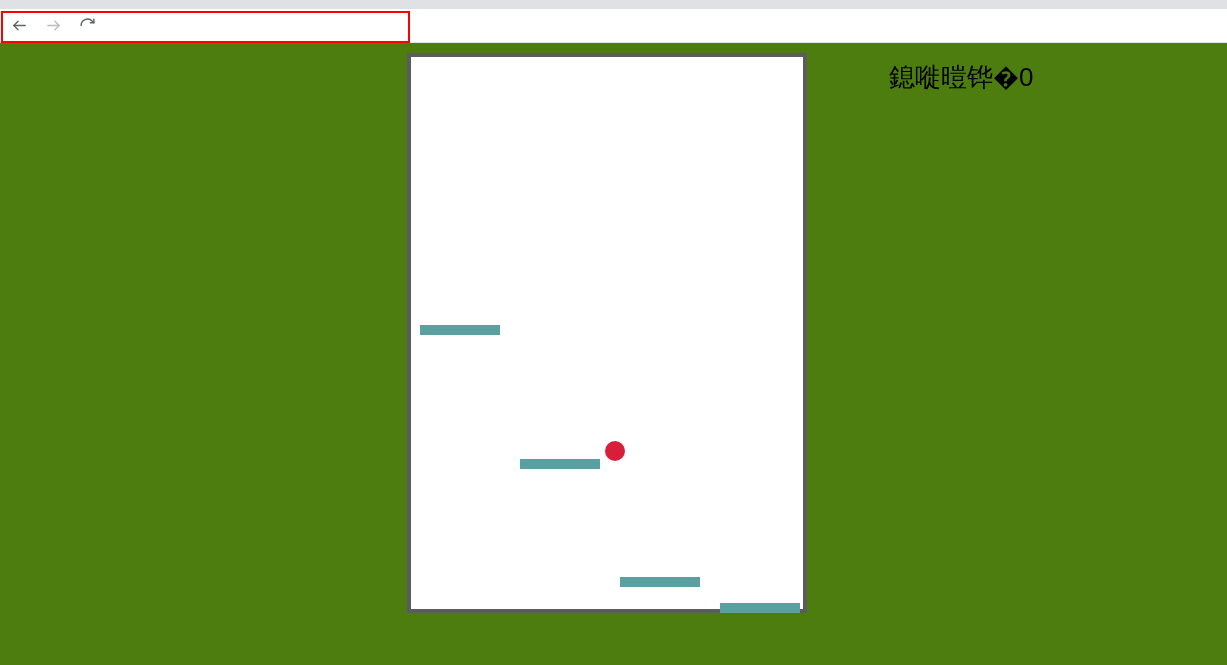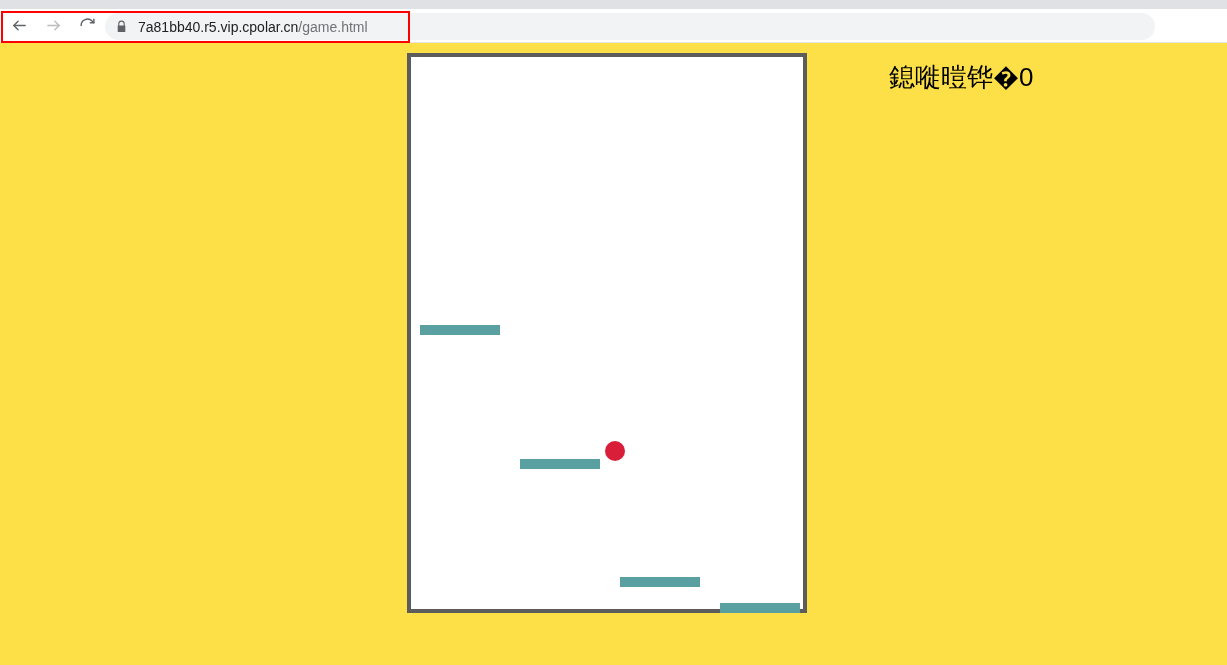--- a/index.html
+++ b/index.html
@@ -33,21 +33,21 @@
     .lock svg { width: 13px; height: 13px; fill: currentColor; }
     .url-host { color: #202124; }
     .url-path { color: #6f7377; }
 
     .highlight-box {
       position: absolute; left: 1px; top: 11px; width: 409px; height: 32px;
       border: 2px solid #ff0000; pointer-events: none;
     }
 
     
-    .page { position: absolute; left: 0; top: 43px; width: 100%; height: 622px; background: #fde047; }
+    .page { position: absolute; left: 0; top: 43px; width: 100%; height: 622px; background: #4d7c0f; }
 
     .game-frame {
       position: absolute; left: 407px; top: 10px; width: 400px; height: 560px;
       border: 4px solid #5c5c5c; background: #ffffff;
     }
     .platform {
       position: absolute; height: 10px; background: #5aa0a0;
     }
     .ball {
       position: absolute; width: 20px; height: 20px; border-radius: 50%; background: #d91e3a;
@@ -82,29 +82,20 @@
   </div>
   <div class="nav-btn nav-reload">
     <span>
       <svg viewBox="0 0 24 24">
           <path d="M3 12a9 9 0 0 1 15.5-6.3L21 8"></path>
           <polyline points="21 3 21 8 16 8"></polyline>
         </svg>
     </span>
   </div>
 
-  <div class="addr-bar">
-    <span class="lock">
-      <svg viewBox="0 0 24 24">
-          <path d="M6 10V7a6 6 0 0 1 12 0v3h1v12H5V10h1zm2 0h8V7a4 4 0 0 0-8 0v3z"></path>
-        </svg>
-    </span>
-    <span class="url-host">7a81bb40.r5.vip.cpolar.cn</span>
-      <span class="url-path">/game.html</span>
-  </div>
 
   <div class="highlight-box"></div>
 </div>
 
 <div class="page">
 
   <div class="game-frame" id="game-frame">
 
   <div class="platform" style="left: 9px; top: 268px; width: 80px; background: rgb(90, 160, 160);"></div>
       <div class="platform" style="left: 109px; top: 402px; width: 80px; background: rgb(90, 160, 160);"></div>

